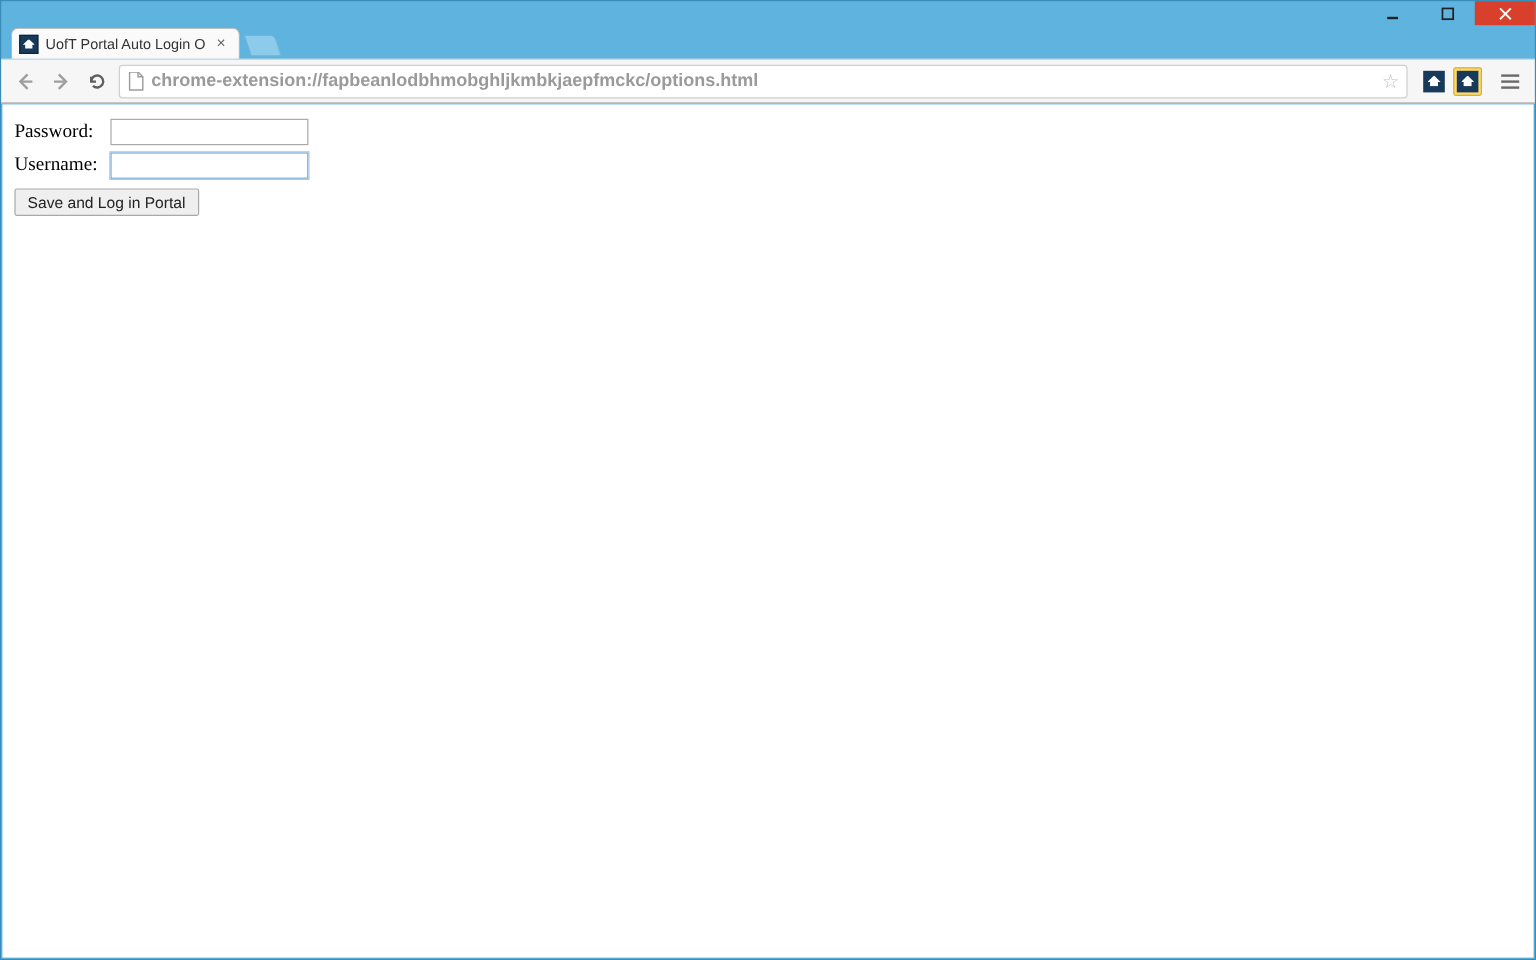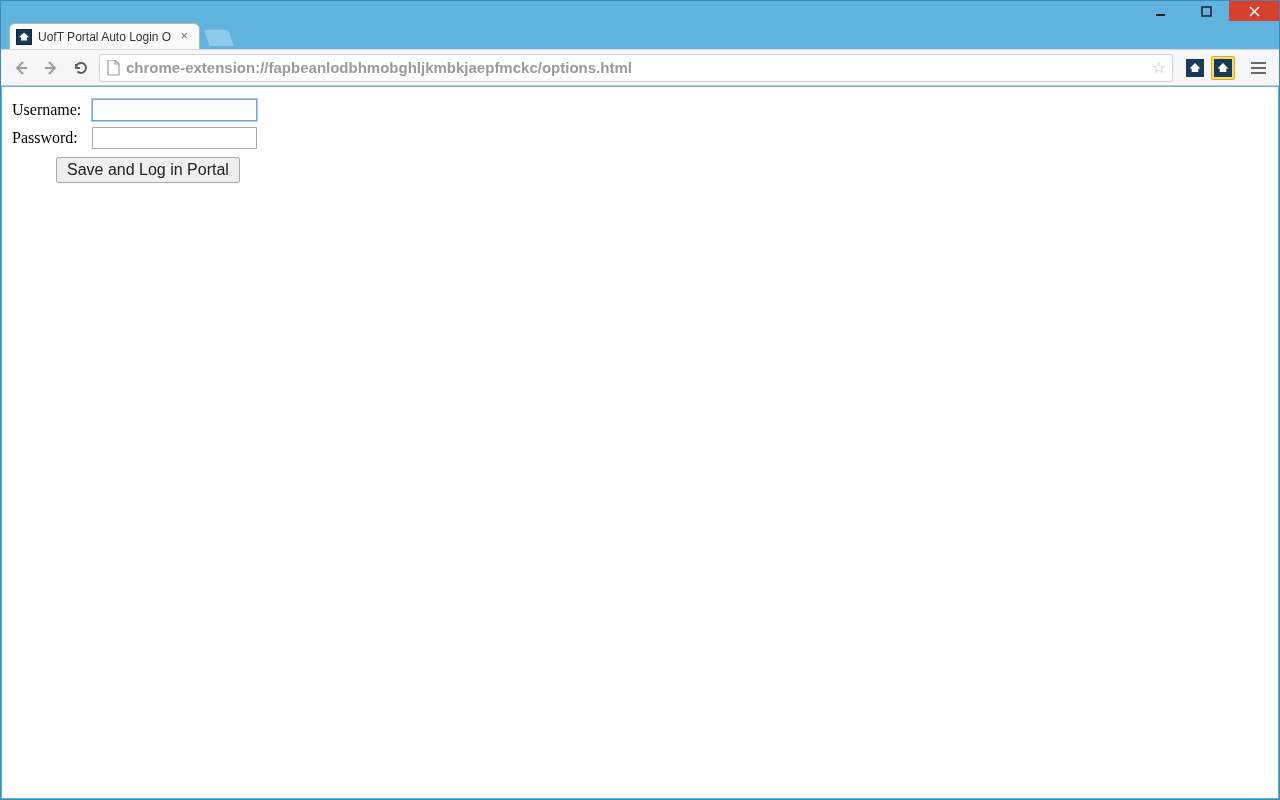--- a/index.html
+++ b/index.html
@@ -249,28 +249,27 @@
       font-family: Arial, sans-serif;
       font-size: 13px;
       background: #fff;
     }
     .form-input.focused {
       border: 1px solid #6fa8dc;
       outline: 1px solid #a8cbed;
     }
     .submit-btn {
       font-family: Arial, sans-serif;
-      font-size: 16px;
+      font-size: 13px;
       padding: 3px 10px;
       background: #efefef;
       border: 1px solid #a9a9a9;
       border-radius: 2px;
       color: #222;
       margin-top: 2px;
-      margin-left: 44px;
     }
   </style>
 </head>
 <body>
 
 <div class="window-frame">
 
   <div class="title-bar">
     <div class="window-controls">
       <div class="win-btn">
@@ -346,23 +345,23 @@
 
     <div class="menu-btn">
       <div class="bar"></div>
       <div class="bar"></div>
       <div class="bar"></div>
     </div>
   </div>
 
   <div class="content">
     <div class="form-row">
+      <span class="form-label">Password:</span>
+      <input class="form-input" type="password" value="" style="">
+    </div>
+    <div class="form-row">
       <span class="form-label">Username:</span>
       <input class="form-input focused" type="text" value="" style="">
     </div>
-    <div class="form-row">
-      <span class="form-label">Password:</span>
-      <input class="form-input" type="password" value="" style="">
-    </div>
     <button class="submit-btn">Save and Log in Portal</button>
   </div>
 
 </div>
 
 </body></html>

